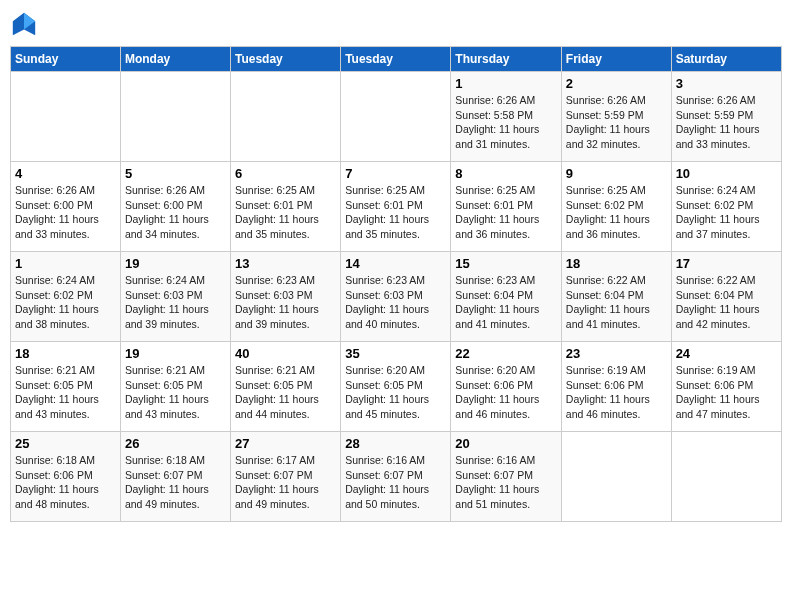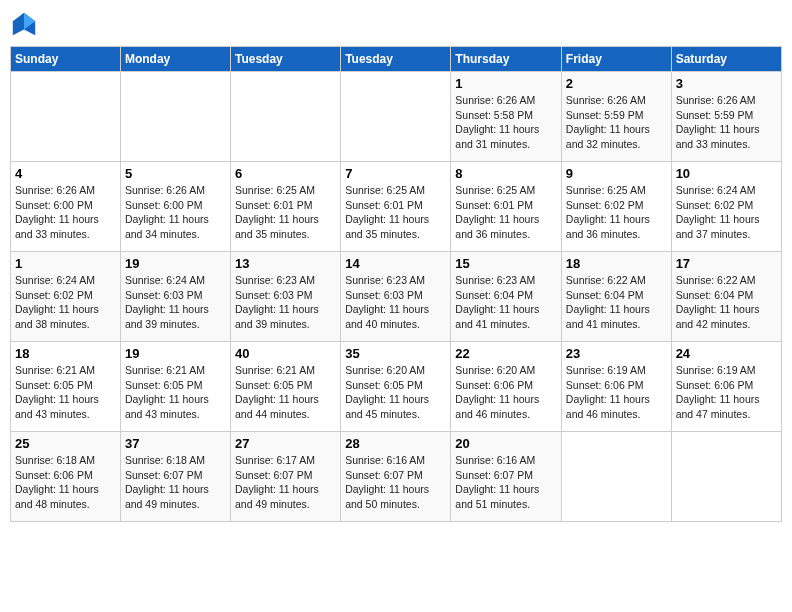--- a/index.html
+++ b/index.html
@@ -225,21 +225,21 @@
           <div class="day-number">24</div>
           <div class="day-info">Sunrise: 6:19 AM<br>Sunset: 6:06 PM<br>Daylight: 11 hours and 47 minutes.</div>
         </td>
       </tr>
       <tr>
         <td>
           <div class="day-number">25</div>
           <div class="day-info">Sunrise: 6:18 AM<br>Sunset: 6:06 PM<br>Daylight: 11 hours and 48 minutes.</div>
         </td>
         <td>
-          <div class="day-number">37</div>
+          <div class="day-number">26</div>
           <div class="day-info">Sunrise: 6:18 AM<br>Sunset: 6:07 PM<br>Daylight: 11 hours and 49 minutes.</div>
         </td>
         <td>
           <div class="day-number">27</div>
           <div class="day-info">Sunrise: 6:17 AM<br>Sunset: 6:07 PM<br>Daylight: 11 hours and 49 minutes.</div>
         </td>
         <td>
           <div class="day-number">28</div>
           <div class="day-info">Sunrise: 6:16 AM<br>Sunset: 6:07 PM<br>Daylight: 11 hours and 50 minutes.</div>
         </td>

